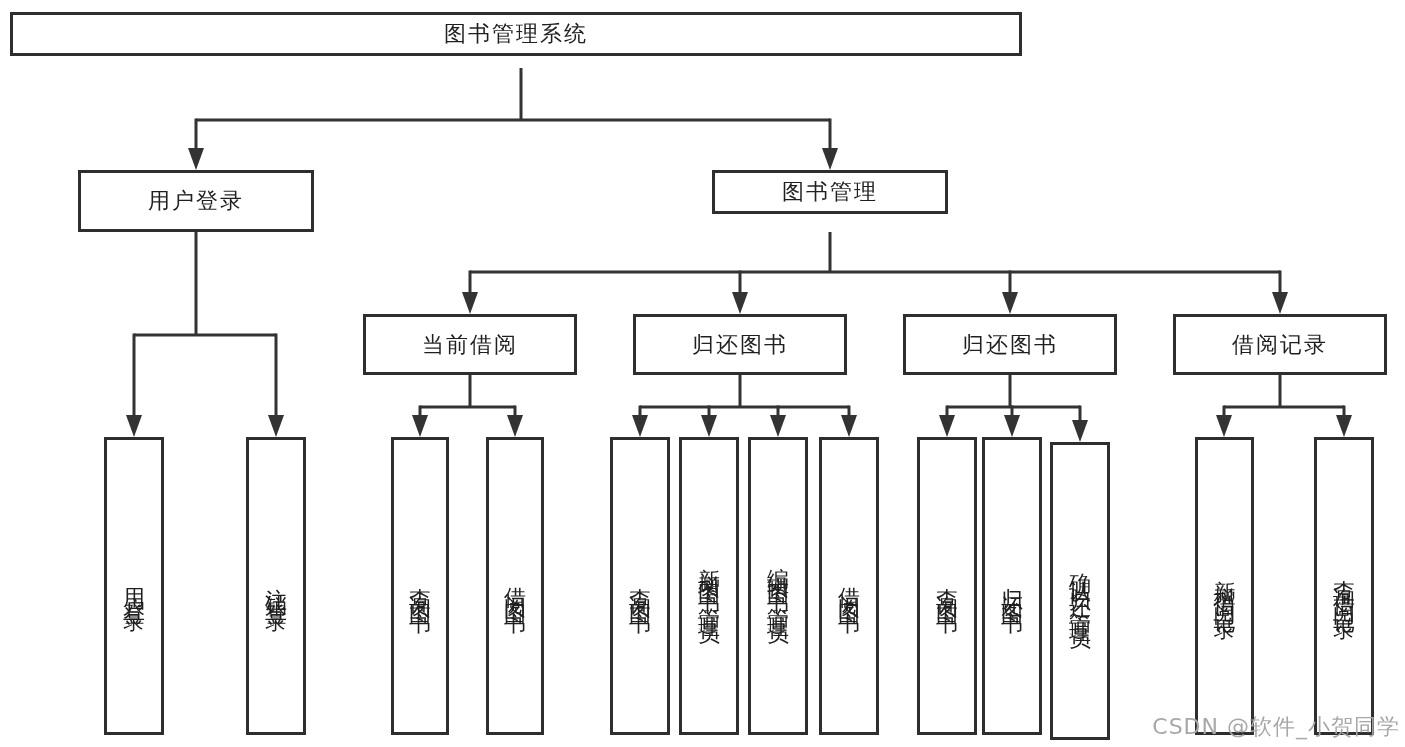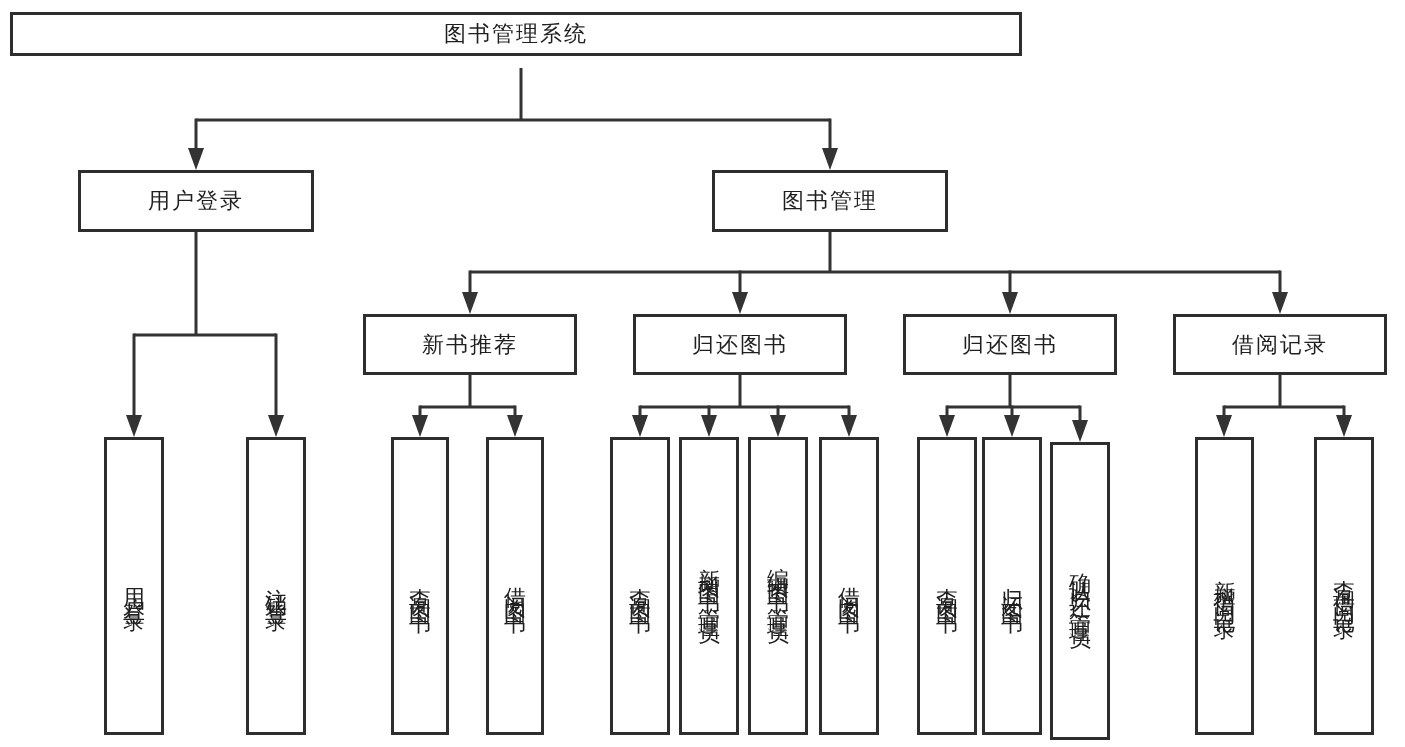--- a/index.html
+++ b/index.html
@@ -102,25 +102,25 @@
       <line x1="1344" y1="405.5" x2="1344" y2="419" stroke="#333333" stroke-width="3"></line>
       <polygon points="1336,415 1352,415 1344,437" fill="#333333"></polygon>
     </svg>
   <div id="nodes">
       <div class="node h" style="left: 10px; top: 12px; width: 1012px; height: 44px; border-color: rgb(46, 46, 46); background: rgb(255, 255, 255);">
         <span class="lbl">图书管理系统</span>
       </div>
       <div class="node h" style="left: 78px; top: 170px; width: 236px; height: 62px; border-color: rgb(46, 46, 46); background: rgb(255, 255, 255);">
         <span class="lbl">用户登录</span>
       </div>
-      <div class="node h" style="left: 712px; top: 170px; width: 236px; height: 62px; border-color: rgb(46, 46, 46); background: rgb(255, 255, 255);">
+      <div class="node h" style="left: 712px; top: 170px; width: 236px; height: 44px; border-color: rgb(46, 46, 46); background: rgb(255, 255, 255);">
         <span class="lbl">图书管理</span>
       </div>
       <div class="node h" style="left: 363px; top: 314px; width: 214px; height: 61px; border-color: rgb(46, 46, 46); background: rgb(255, 255, 255);">
-        <span class="lbl">新书推荐</span>
+        <span class="lbl">当前借阅</span>
       </div>
       <div class="node h" style="left: 633px; top: 314px; width: 214px; height: 61px; border-color: rgb(46, 46, 46); background: rgb(255, 255, 255);">
         <span class="lbl">归还图书</span>
       </div>
       <div class="node h" style="left: 903px; top: 314px; width: 214px; height: 61px; border-color: rgb(46, 46, 46); background: rgb(255, 255, 255);">
         <span class="lbl">归还图书</span>
       </div>
       <div class="node h" style="left: 1173px; top: 314px; width: 214px; height: 61px; border-color: rgb(46, 46, 46); background: rgb(255, 255, 255);">
         <span class="lbl">借阅记录</span>
       </div>
@@ -157,13 +157,14 @@
       <div class="node v" style="left: 1050px; top: 442px; width: 60px; height: 298px; border-color: rgb(46, 46, 46); background: rgb(255, 255, 255);">
         <span class="lbl">确认归还（管理员）</span>
       </div>
       <div class="node v" style="left: 1195px; top: 437px; width: 59px; height: 298px; border-color: rgb(46, 46, 46); background: rgb(255, 255, 255);">
         <span class="lbl">新增借阅记录</span>
       </div>
       <div class="node v" style="left: 1314px; top: 437px; width: 60px; height: 298px; border-color: rgb(46, 46, 46); background: rgb(255, 255, 255);">
         <span class="lbl">查询借阅记录</span>
       </div>
     </div>
+  <div id="watermark" style="color: rgb(168, 168, 168);">CSDN @软件_小贺同学</div>
 </div>
 
 </body></html>

